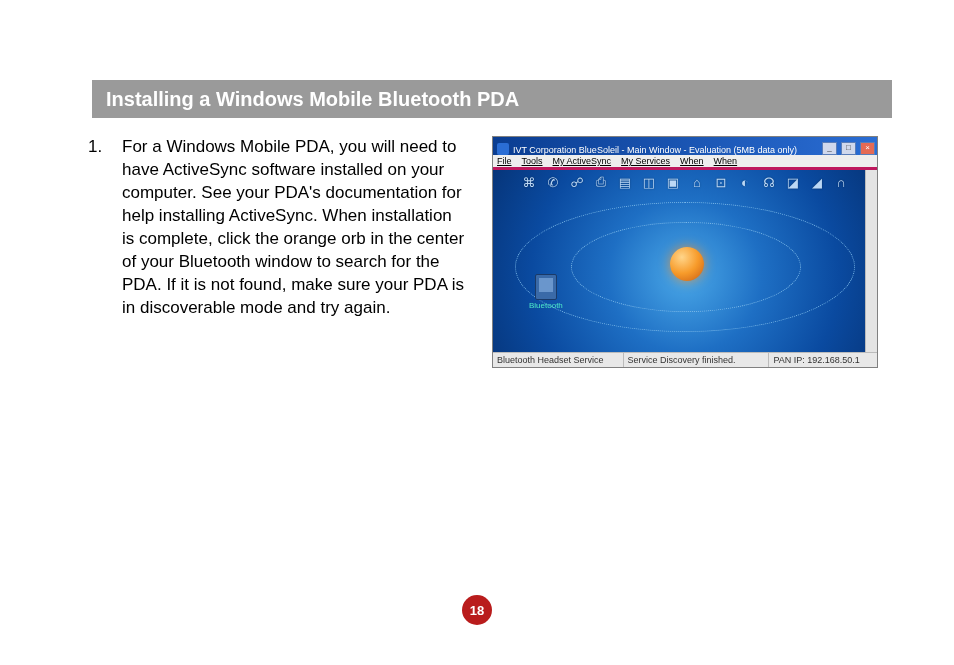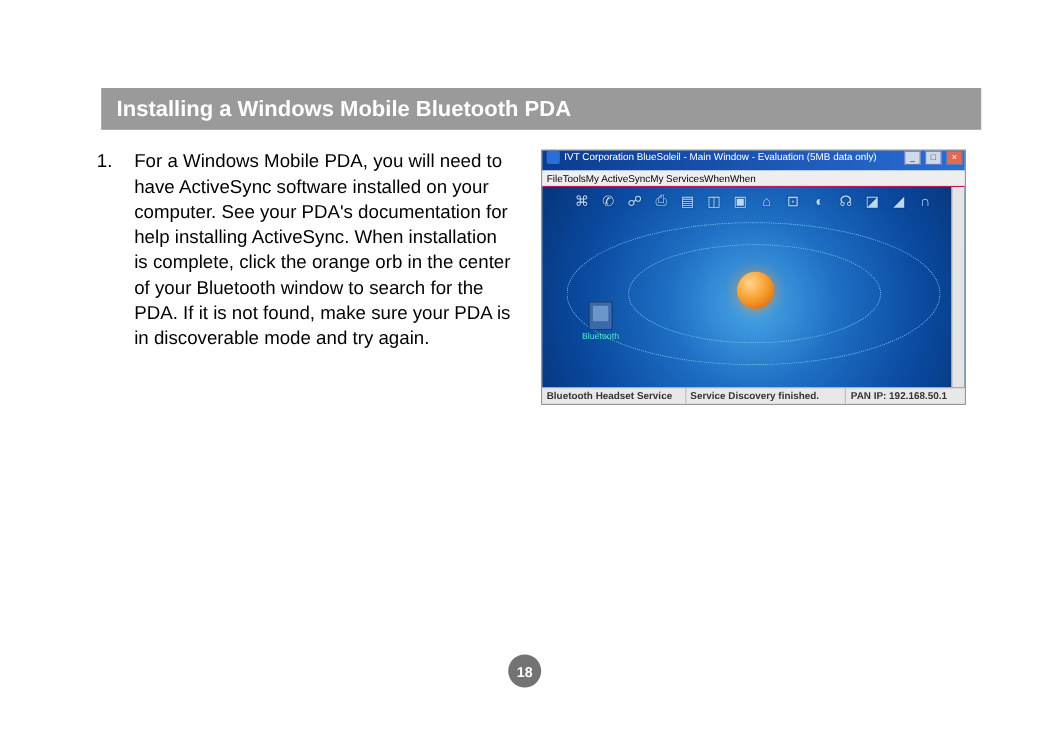--- a/index.html
+++ b/index.html
@@ -49,21 +49,21 @@
     left: 492px;
     width: 386px;
     height: 232px;
     background: #e8e8e8;
     border: 1px solid #808080;
   }
   .titlebar {
     height: 18px;
     background: linear-gradient(to right, #0a3d91, #2a6dd4);
     display: flex;
-    align-items: flex-start;
+    align-items: flex-end;
     padding: 0 2px 0 4px;
     gap: 4px;
   }
   .app-icon {
     width: 12px; height: 12px;
     background: #2a6dd4;
     border-radius: 2px;
   }
   .title-text {
     color: #fff;
@@ -81,24 +81,25 @@
     line-height: 10px;
     color: #333;
   }
   .win-btn.close { background: #e56a54; color: #fff; }
   .menubar {
     height: 15px;
     background: #eeeeee;
     display: flex;
     align-items: center;
     padding-left: 4px;
-    gap: 0;
+    gap: 10px;
     font-size: 9px;
     color: #000;
-    border-bottom: 1px solid #be185d;
+    border-bottom: 3px solid #be185d;
+    text-decoration: underline;
   }
   .canvas {
     position: relative;
     height: 182px;
     background: radial-gradient(circle at 50% 58%, #4aa8e8 0%, #1e6fc4 35%, #0a4aa0 70%, #06357a 100%);
     overflow: hidden;
   }
   .iconrow {
     position: absolute;
     top: 4px;
@@ -166,40 +167,39 @@
     border-left: 1px solid #bbb;
   }
   .statusbar {
     height: 15px;
     background: #e8e8e8;
     display: flex;
     font-size: 9px;
     color: #333;
     align-items: center;
     border-top: 1px solid #bbb;
-    font-weight: bold;
   }
   .statusbar .cell {
     padding: 0 4px;
     border-right: 1px solid #bbb;
     height: 100%;
     display: flex;
     align-items: center;
   }
   .statusbar .cell.left { width: 34%; }
   .statusbar .cell.mid  { width: 38%; }
   .statusbar .cell.right { flex: 1; border-right: none; }
   .page-badge {
     position: absolute;
     left: 50%;
     bottom: 40px;
     transform: translateX(-50%);
     width: 30px; height: 30px;
     border-radius: 50%;
-    background: #737373;
+    background: #b91c1c;
     color: #fff;
     font-size: 13px;
     font-weight: bold;
     display: flex;
     align-items: center;
     justify-content: center;
   }
 </style>
 </head>
 <body>

